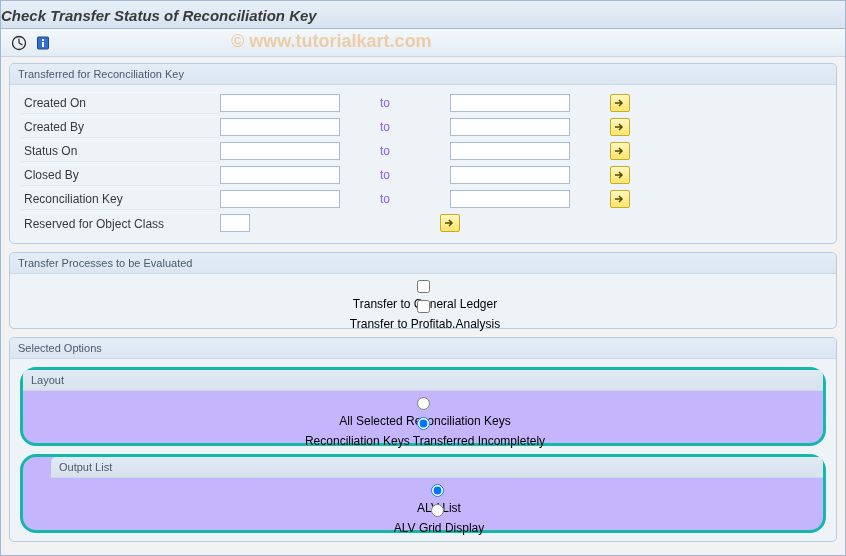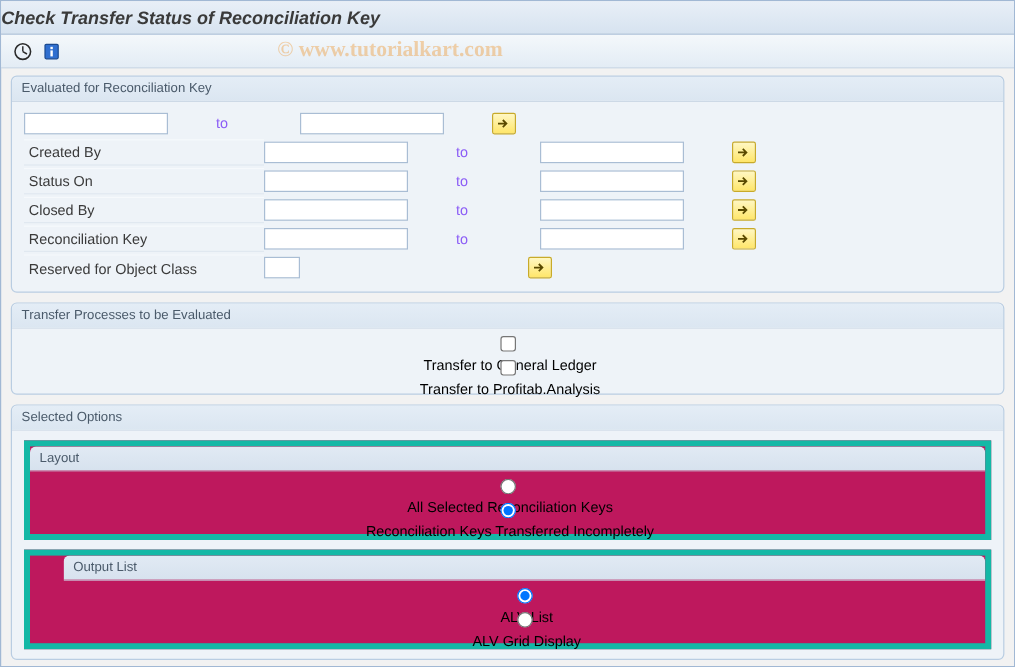--- a/index.html
+++ b/index.html
@@ -32,21 +32,20 @@
   }
   .toolbar {
     background: linear-gradient(#f4f8fb, #e3ecf5);
     border-bottom: 1px solid #c9d6e6;
     padding: 0 8px;
     height: 28px;
     display: flex;
     align-items: center;
     gap: 4px;
     position: relative;
-    font-family: Liberation Serif, serif;
   }
   .watermark {
     position: absolute;
     left: 230px;
     top: 2px;
     font-size: 18px;
     font-weight: bold;
     color: rgba(239,135,13,0.35);
     font-style: normal;
     pointer-events: none;
@@ -136,23 +135,23 @@
     align-items: center;
     height: 20px;
     gap: 4px;
     padding-left: 4px;
     flex-direction: column;
   }
   input[type=checkbox], input[type=radio] {
     margin: 0 4px 0 0;
   }
   .sub-group {
-    border: 5px solid #14b8a6;
-    border-radius: 0;
-    background: #be185d;
+    border: 3px solid #14b8a6;
+    border-radius: 16px;
+    background: #c4b5fd;
     margin: 2px 0 8px 0;
   }
   .sub-group:last-child { margin-bottom: 0; padding-left: 28px; }
   .sub-group .group-title {
     background: linear-gradient(#e1eaf4, #d7e2ee);
   }
   .sub-group .group-body { padding: 6px 10px; }
 </style>
 </head>
 <body>
@@ -176,24 +175,25 @@
         <rect x="7" y="4" width="2" height="2" fill="#fff"></rect>
         <rect x="7" y="7" width="2" height="5" fill="#fff"></rect>
       </svg>
     </span>
     <span class="watermark">© www.tutorialkart.com</span>
   </div>
 
   <div class="content">
 
     <div class="group">
-      <div class="group-title">Evaluated for Reconciliation Key</div>
+      <div class="group-title">Transferred for Reconciliation Key</div>
       <div class="group-body" id="selections-body">
 
         <div class="row">
+            <div class="label">Created On</div>
             <div class="fields">
               <input class="text" type="text" style="">
               <span class="to-label">to</span>
               <input class="text" type="text" style="">
               <span class="arrow-btn">
                 <svg width="12" height="10" viewBox="0 0 12 10">
                   <path d="M1 5 L7 5 M5 2 L8 5 L5 8" fill="none" stroke="#5a4a00" stroke-width="1.5"></path>
                 </svg>
               </span>
             </div>

